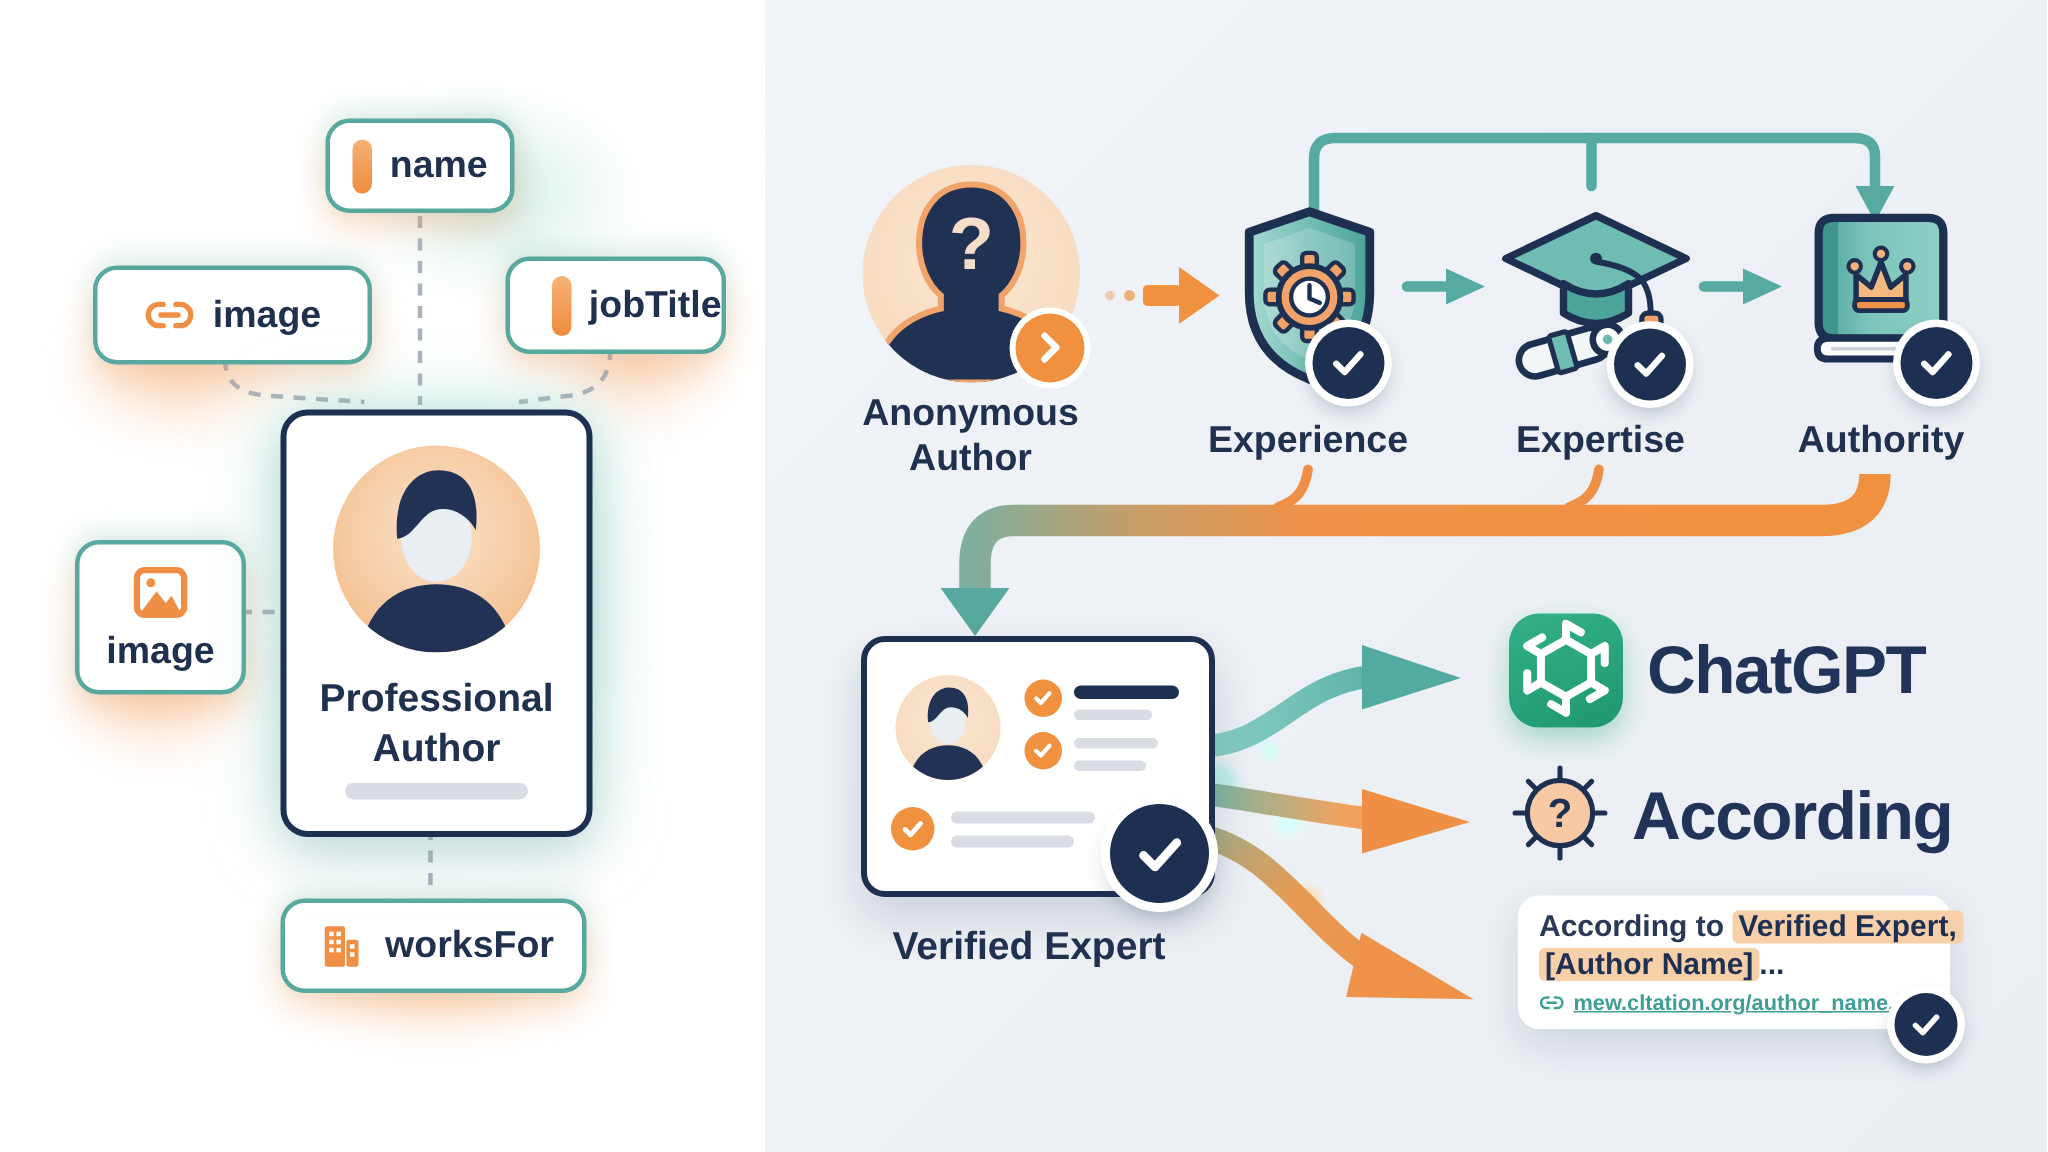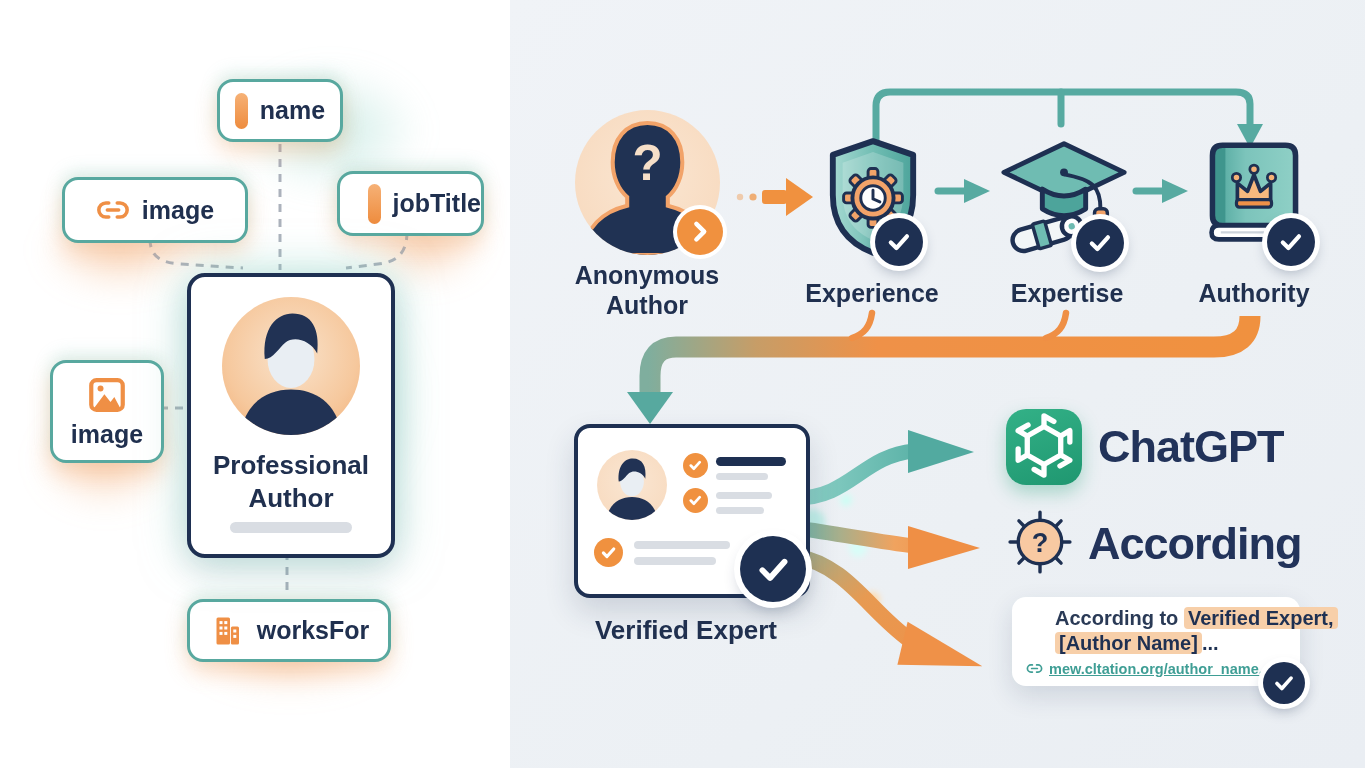--- a/index.html
+++ b/index.html
@@ -49,21 +49,21 @@
   .card-verified{position:absolute;z-index:2;background:#fff;border:4px solid #1e3052;border-radius:16px;
                  box-shadow:0 14px 30px rgba(30,48,82,.16);}
   
   .gpt-logo{position:absolute;z-index:2;border-radius:20px;background:linear-gradient(160deg,#33b187,#1f9770);
             box-shadow:0 8px 18px rgba(42,163,122,.35);}
   .gpt-logo svg{width:100%;height:100%;}
   .ai-name{position:absolute;z-index:2;color:#22335a;font-weight:800;font-size:45px;letter-spacing:-1px;}
   
   .cite-card{position:absolute;z-index:2;background:#fff;border-radius:14px;padding:9px 14px;
              box-shadow:0 10px 26px rgba(30,48,82,.14);}
-  .cite-line{font-size:20px;line-height:25px;color:#2a3a56;font-weight:600;white-space:nowrap;margin-left:29px;}
+  .cite-line{font-size:20px;line-height:25px;color:#2a3a56;font-weight:600;white-space:nowrap;}
   .hl{background:#f7cfa9;border-radius:4px;padding:0 4px;color:#1e3052;font-weight:800;}
   .cite-link-row{display:flex;align-items:center;gap:6px;margin-top:4px;}
   .cite-link{font-size:14.5px;font-weight:700;color:#3f9e95;text-decoration:underline;}
 </style>
 </head>
 <body>
 
 <div class="stage">
 
   <div class="right-bg"></div>

